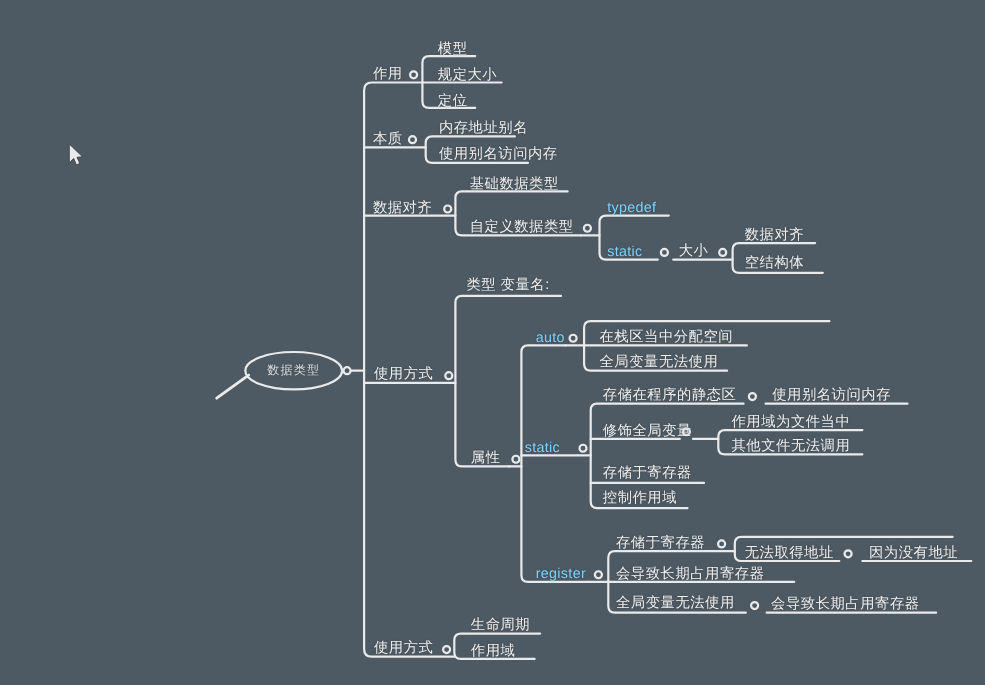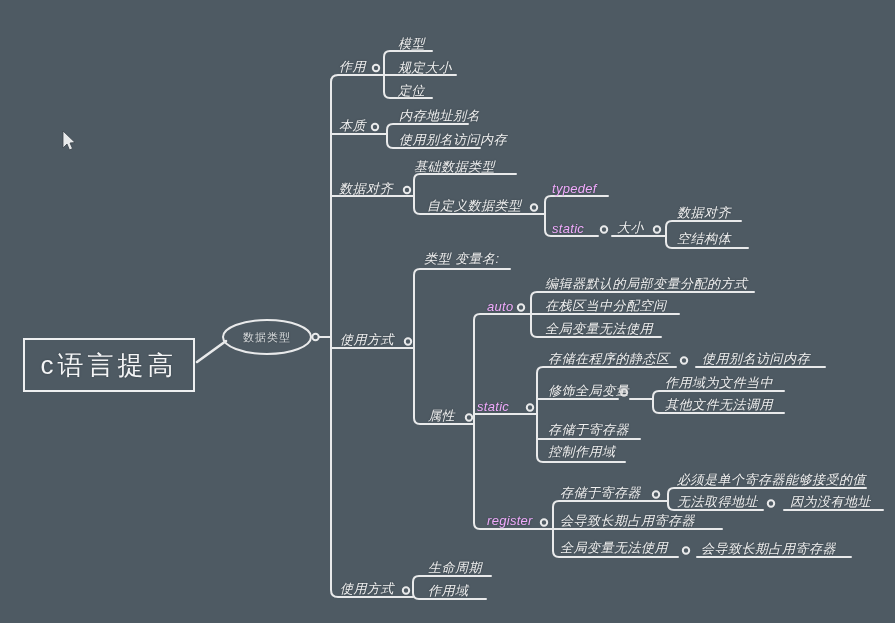--- a/index.html
+++ b/index.html
@@ -13,23 +13,22 @@
   #stage{position:absolute;left:0;top:0;width:895px;height:623px;}
   svg.lines{position:absolute;left:0;top:0;}
   .node{
     position:absolute;
     white-space:nowrap;
     font-size:13px;
     line-height:13px;
     color:#f0f0f0;
     letter-spacing:0.5px;
     text-shadow:0 0 2px rgba(20,25,30,.35);
-    font-style:italic;
   }
-  .node.en{color:#f0abfc;letter-spacing:0.3px;}
+  .node.en{color:#7dd3fc;letter-spacing:0.3px;}
   .root-box{
     position:absolute;
     left:23px;top:338px;width:168px;height:50px;
     border:2px solid #eef0f1;
     display:flex;align-items:center;justify-content:center;
     color:#f4f5f6;
     font-size:26px;
     letter-spacing:4px;
     text-shadow:0 0 2px rgba(20,25,30,.4);
   }
@@ -114,65 +113,60 @@
       <circle cx="624" cy="392.5" r="3.2"></circle>
       <circle cx="656" cy="494.5" r="3.2"></circle>
       <circle cx="771" cy="503.5" r="3.2"></circle>
       <circle cx="686" cy="550.5" r="3.2"></circle>
       <circle cx="406" cy="590.5" r="3.2"></circle>
     </g>
 
     <polygon points="63,131 63,148 67,144 69.5,150 72.5,148.5 70,143 75,142.5" fill="#e8eaeb" stroke="#3a434a" stroke-width="0.8"></polygon>
   </svg>
 
-  <div class="root-box">
-    <span>c语言提高</span>
-  </div>
 
   <div class="topic-label">数据类型</div>
 
   <div class="node" style="left:339px;top:60px">作用</div>
   <div class="node" style="left:398px;top:37px">模型</div>
   <div class="node" style="left:398px;top:61px">规定大小</div>
   <div class="node" style="left:398px;top:84px">定位</div>
 
   <div class="node" style="left:339px;top:119px">本质</div>
   <div class="node" style="left:399px;top:109px">内存地址别名</div>
   <div class="node" style="left:399px;top:133px">使用别名访问内存</div>
 
   <div class="node" style="left:339px;top:182px">数据对齐</div>
-  <div class="node" style="left:414px;top:160px">基础数据类型</div>
+  <div class="node" style="left:427px;top:160px">基础数据类型</div>
   <div class="node" style="left:427px;top:199px">自定义数据类型</div>
   <div class="node en" style="left:552px;top:182px">typedef</div>
   <div class="node en" style="left:552px;top:222px">static</div>
   <div class="node" style="left:617px;top:221px">大小</div>
   <div class="node" style="left:677px;top:206px">数据对齐</div>
   <div class="node" style="left:677px;top:232px">空结构体</div>
 
   <div class="node" style="left:340px;top:333px">使用方式</div>
   <div class="node" style="left:424px;top:252px">类型 变量名:</div>
   <div class="node" style="left:428px;top:409px">属性</div>
 
   <div class="node en" style="left:487px;top:300px">auto</div>
-  <div class="node" style="left:545px;top:277px">编辑器默认的局部变量分配的方式</div>
   <div class="node" style="left:545px;top:299px">在栈区当中分配空间</div>
   <div class="node" style="left:545px;top:322px">全局变量无法使用</div>
 
   <div class="node en" style="left:477px;top:400px">static</div>
   <div class="node" style="left:548px;top:352px">存储在程序的静态区</div>
   <div class="node" style="left:702px;top:352px">使用别名访问内存</div>
   <div class="node" style="left:548px;top:384px">修饰全局变量</div>
   <div class="node" style="left:665px;top:376px">作用域为文件当中</div>
   <div class="node" style="left:665px;top:398px">其他文件无法调用</div>
   <div class="node" style="left:548px;top:423px">存储于寄存器</div>
   <div class="node" style="left:548px;top:445px">控制作用域</div>
 
   <div class="node en" style="left:487px;top:514px">register</div>
   <div class="node" style="left:560px;top:486px">存储于寄存器</div>
-  <div class="node" style="left:677px;top:473px">必须是单个寄存器能够接受的值</div>
   <div class="node" style="left:677px;top:495px">无法取得地址</div>
   <div class="node" style="left:790px;top:495px">因为没有地址</div>
   <div class="node" style="left:560px;top:514px">会导致长期占用寄存器</div>
   <div class="node" style="left:560px;top:541px">全局变量无法使用</div>
   <div class="node" style="left:701px;top:542px">会导致长期占用寄存器</div>
 
   <div class="node" style="left:340px;top:582px">使用方式</div>
   <div class="node" style="left:428px;top:561px">生命周期</div>
   <div class="node" style="left:428px;top:584px">作用域</div>
 

